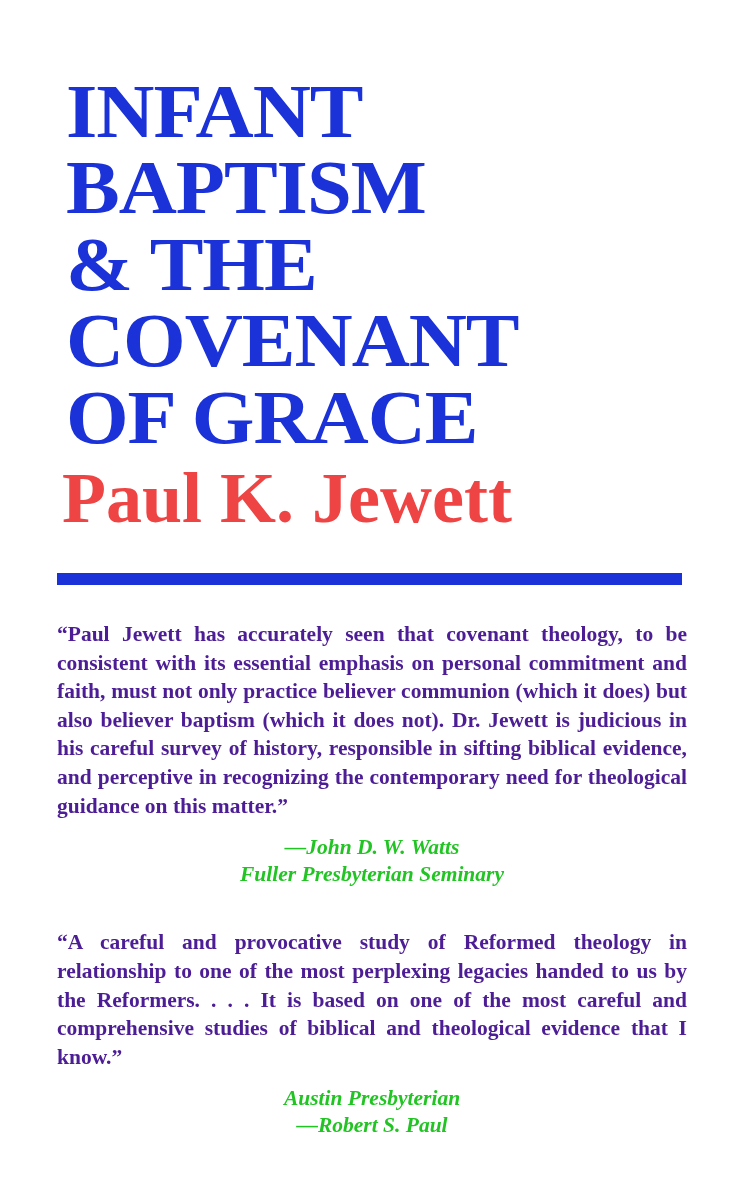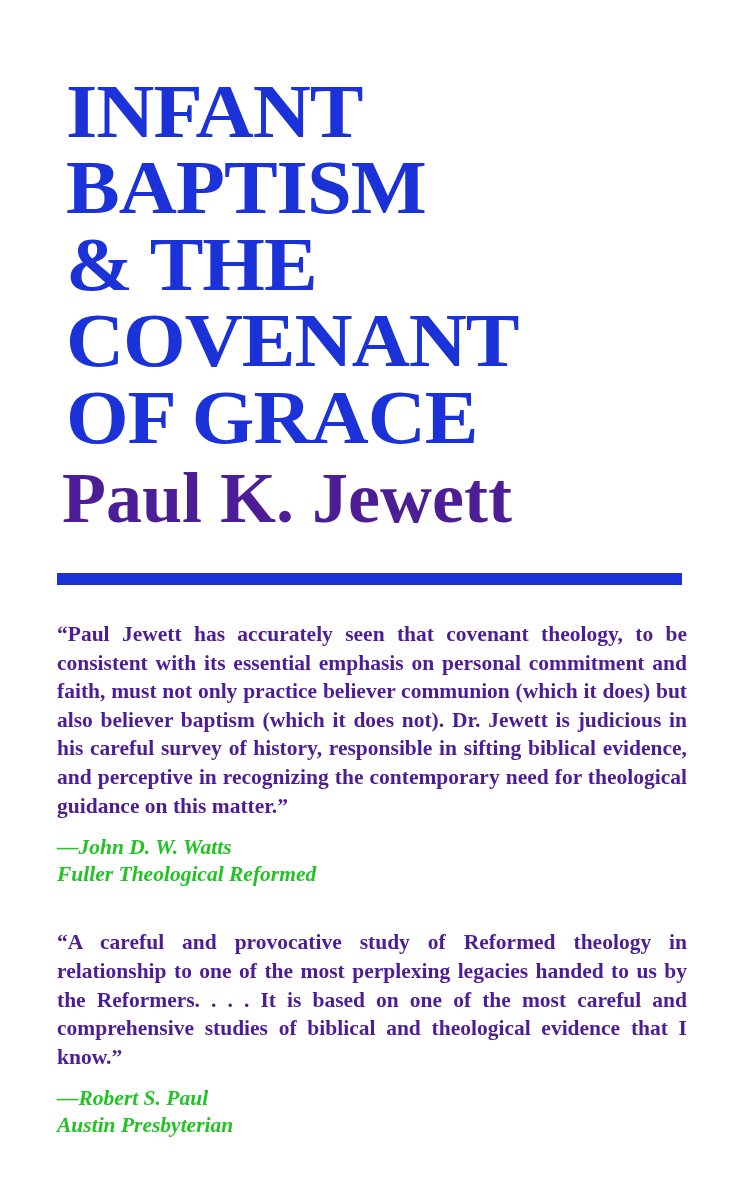--- a/index.html
+++ b/index.html
@@ -33,21 +33,21 @@
     white-space: nowrap;
     transform: scaleX(1.06);
     transform-origin: left center;
     margin-bottom: 2px;
   }
   .author {
     position: absolute;
     left: 62px;
     top: 462px;
     width: 670px;
-    color: #4c1d95;
+    color: #ef4444;
     font-family: "Liberation Serif", serif;
     font-weight: bold;
     font-size: 72px;
     line-height: 1;
     letter-spacing: 0px;
     white-space: nowrap;
   }
   .rule {
     position: absolute;
     left: 57px;
@@ -74,21 +74,21 @@
   .blurb.second {
     margin-top: 40px;
   }
   .attribution {
     color: #22c424;
     font-family: "Liberation Serif", serif;
     font-weight: bold;
     font-style: italic;
     font-size: 21.5px;
     line-height: 1.26;
-    text-align: left;
+    text-align: center;
     margin-top: 14px;
   }
   .attribution .line {
     display: block;
     white-space: nowrap;
   }
 </style>
 </head>
 <body>
 
@@ -105,27 +105,27 @@
   <div class="author">Paul K. Jewett</div>
 
   <div class="rule"></div>
 
   <div class="blurbs">
 
     <div>
       <div class="blurb">“Paul Jewett has accurately seen that covenant theology, to be consistent with its essential emphasis on personal commitment and faith, must not only practice believer communion (which it does) but also believer baptism (which it does not). Dr. Jewett is judicious in his careful survey of history, responsible in sifting biblical evidence, and perceptive in recognizing the contemporary need for theological guidance on this matter.”</div>
       <div class="attribution">
         <span class="line">—John D. W. Watts</span>
-        <span class="line">Fuller Theological Reformed</span>
+        <span class="line">Fuller Presbyterian Seminary</span>
       </div>
     </div>
 
     <div>
       <div class="blurb second">“A careful and provocative study of Reformed theology in relationship to one of the most perplexing legacies handed to us by the Reformers. . . . It is based on one of the most careful and comprehensive studies of biblical and theological evidence that I know.”</div>
       <div class="attribution">
+        <span class="line">Austin Presbyterian</span>
         <span class="line">—Robert S. Paul</span>
-        <span class="line">Austin Presbyterian</span>
       </div>
     </div>
 
   </div>
 
 </div>
 
 </body></html>

